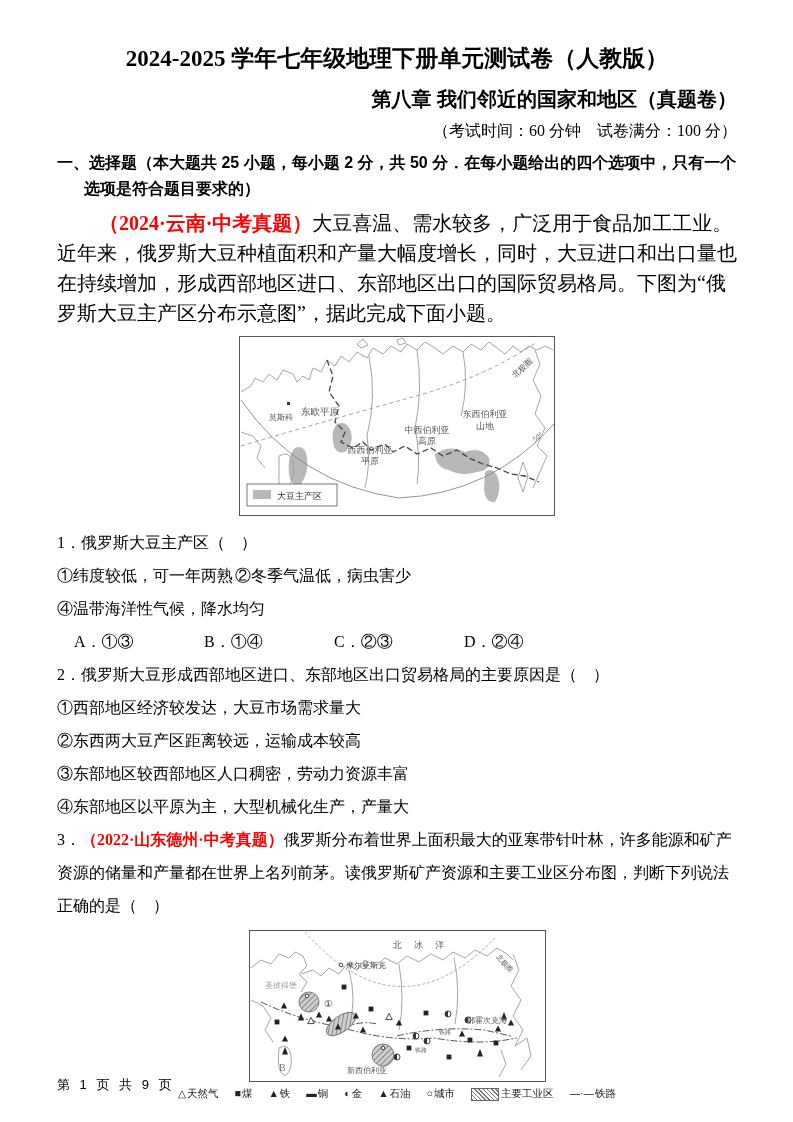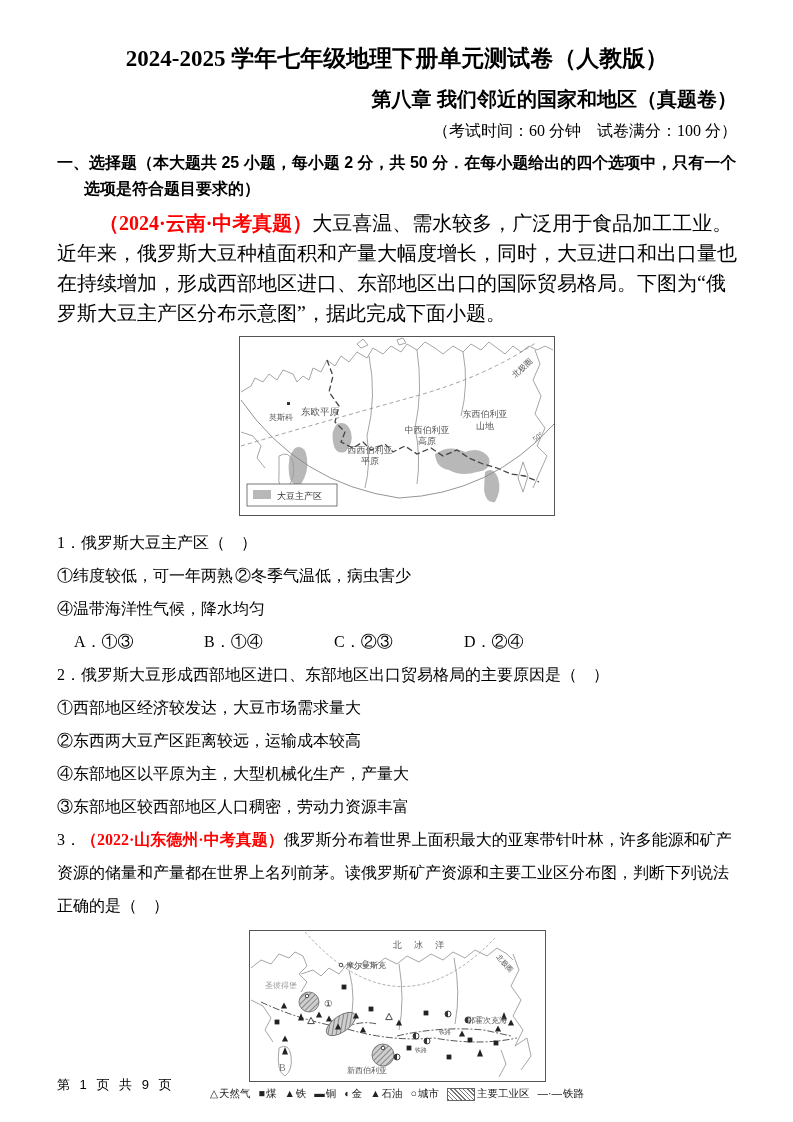--- a/index.html
+++ b/index.html
@@ -21,21 +21,21 @@
   .red{color:#ff0000;font-weight:bold;}
   .map-wrap{text-align:center;margin:8px 0 10px 0;}
   .map-wrap svg{display:inline-block;vertical-align:top;}
   .q{font-size:16px;line-height:33px;}
   .opt-row{display:flex;}
   .opt-row .col1{display:inline-block;width:178px;}
   .choices{display:flex;padding-left:17px;}
   .choices .ch{display:inline-block;width:130px;}
   .choices .ch:last-child{width:auto;}
   .m2legend{
-    display:flex;justify-content:center;align-items:center;gap:8px;
+    display:flex;justify-content:center;align-items:center;gap:16px;
     font-size:10.5px;line-height:18px;color:#222;margin-top:2px;
     font-family:"Liberation Sans",sans-serif;
   }
   .m2legend .sym{margin-right:1px;}
   .hatch{
     display:inline-block;width:26px;height:11px;border:1px solid #666;vertical-align:middle;
     background:repeating-linear-gradient(45deg,#777 0px,#777 1px,#fff 1px,#fff 3px);
     margin-right:2px;
   }
   .footer{position:absolute;left:57px;bottom:28px;font-size:13px;letter-spacing:3px;
@@ -119,22 +119,22 @@
       <span class="ch">B．①④</span>
       <span class="ch">C．②③</span>
       <span class="ch">D．②④</span>
     </div>
   </div>
 
   <div class="q">
     <div><span>2．</span><span>俄罗斯大豆形成西部地区进口、东部地区出口贸易格局的主要原因是（　）</span></div>
     <div>①西部地区经济较发达，大豆市场需求量大</div>
     <div>②东西两大豆产区距离较远，运输成本较高</div>
+    <div>③东部地区较西部地区人口稠密，劳动力资源丰富</div>
     <div>④东部地区以平原为主，大型机械化生产，产量大</div>
-    <div>③东部地区较西部地区人口稠密，劳动力资源丰富</div>
   </div>
 
   <div class="q">
     <div><span>3．</span><span class="red">（2022·山东德州·中考真题）</span><span>俄罗斯分布着世界上面积最大的亚寒带针叶林，许多能源和矿产资源的储量和产量都在世界上名列前茅。读俄罗斯矿产资源和主要工业区分布图，判断下列说法正确的是（　）</span></div>
   </div>
 
   <div class="map-wrap">
     <svg width="297" height="152" viewBox="0 0 297 152">
       <defs>
         <pattern id="hatchp" width="4" height="4" patternUnits="userSpaceOnUse" patternTransform="rotate(45)">

